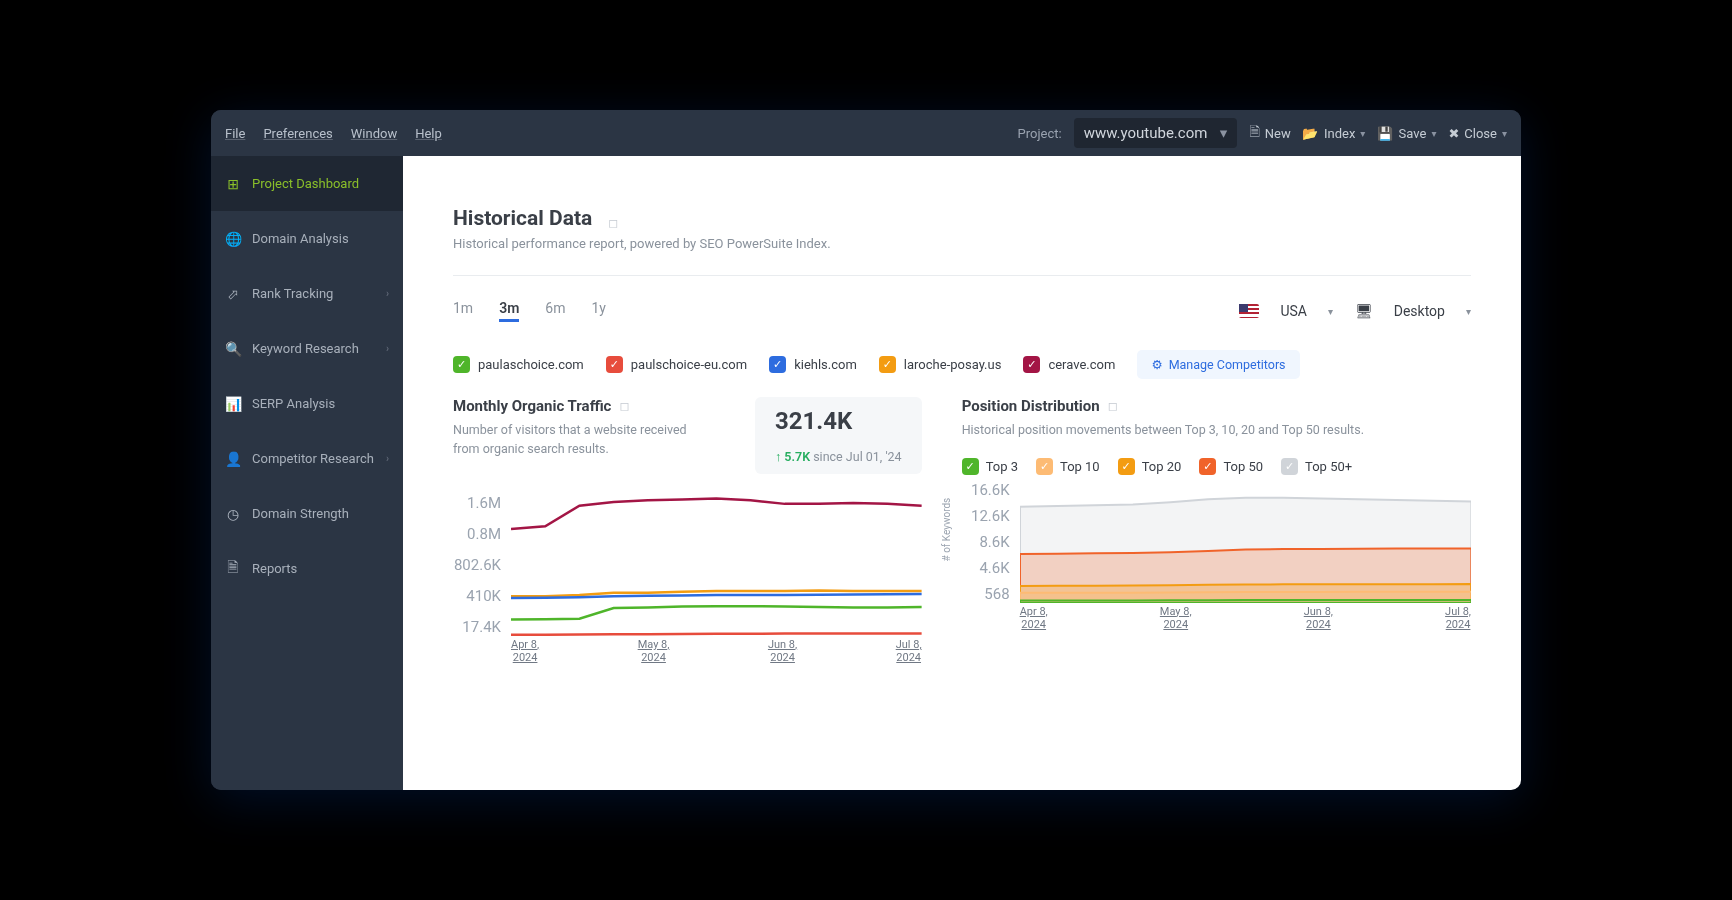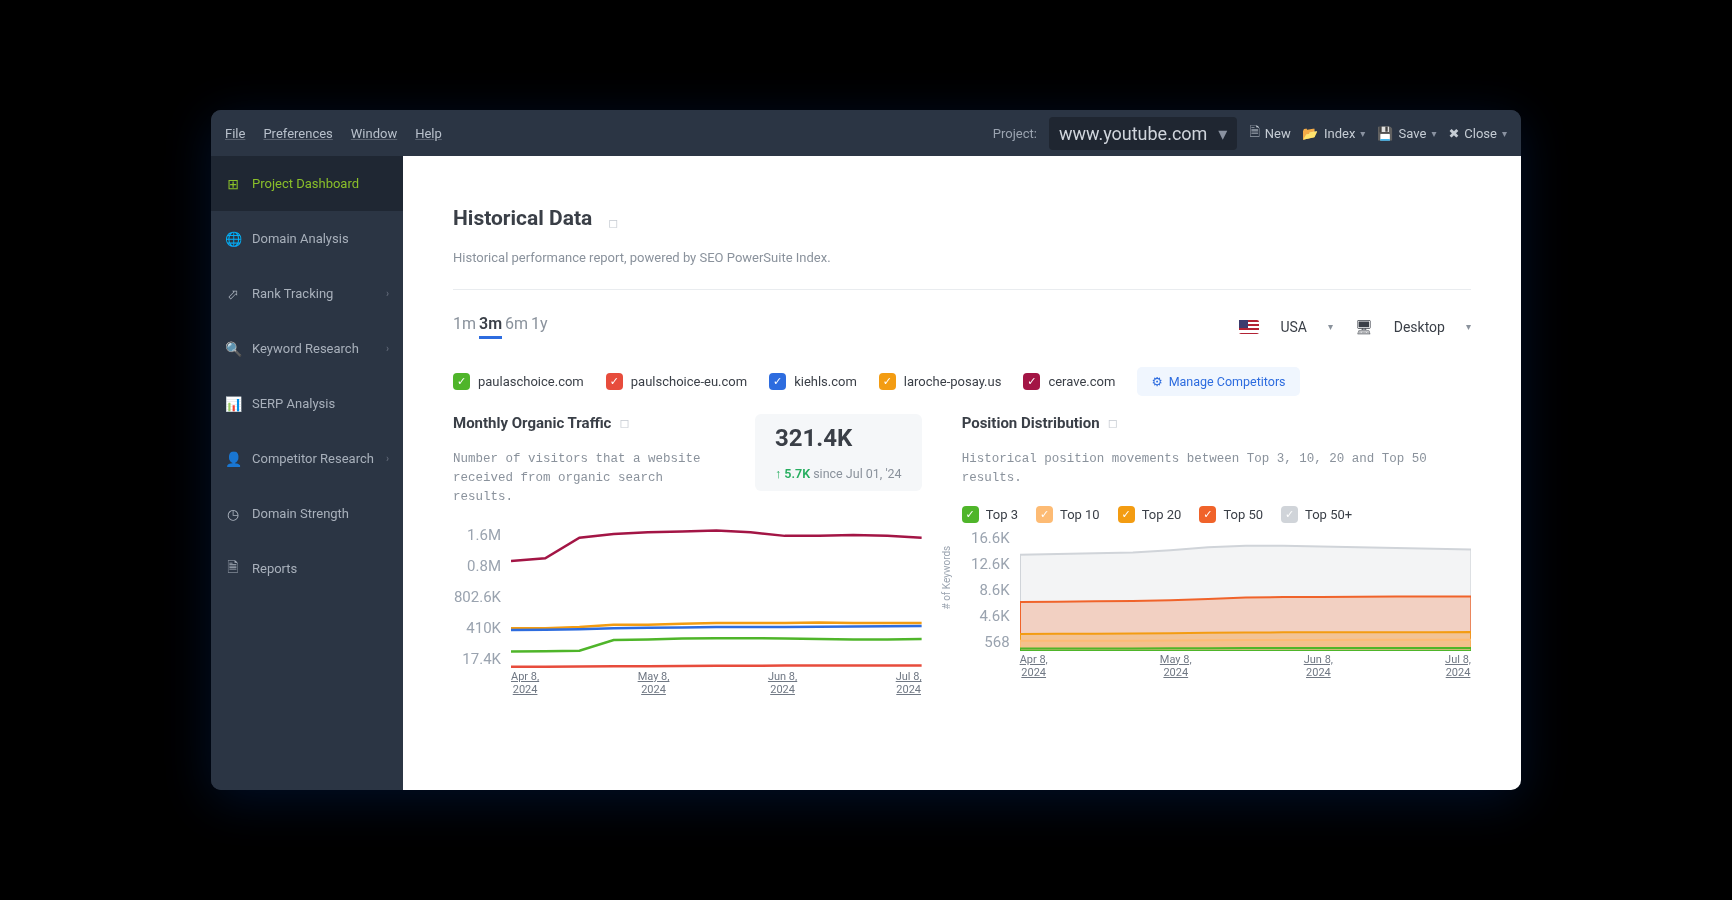--- a/index.html
+++ b/index.html
@@ -3,57 +3,57 @@
 <meta charset="utf-8">
 <style>
 * { margin:0; padding:0; box-sizing:border-box; font-family:-apple-system,BlinkMacSystemFont,"Segoe UI",Roboto,sans-serif; }
 body { background:#000; width:1732px; height:900px; display:flex; align-items:center; justify-content:center;}
 .app { width:1310px; height:680px; background:#2b3544; border-radius:10px; overflow:hidden; box-shadow:0 10px 50px rgba(0,30,80,.5); display:flex; flex-direction:column;}
 .menubar { height:46px; background:#2b3544; display:flex; align-items:center; padding:0 14px; color:#b8c0cb; font-size:13px; justify-content:space-between;}
 .menubar-left { display:flex; gap:18px;}
 .menubar-left span { text-decoration:underline; text-decoration-color:#5a6270; cursor:pointer;}
 .menubar-right { display:flex; align-items:center; gap:12px;}
 .project-label { color:#9aa3b0;}
-.project-select { background:#1f2631; color:#d0d5dc; padding:6px 30px 6px 10px; border-radius:4px; font-size:18px; position:relative; display:flex; align-items:center; min-width:160px;}
+.project-select { background:#1f2631; color:#d0d5dc; padding:6px 30px 6px 10px; border-radius:4px; font-size:15px; position:relative; display:flex; align-items:center; min-width:160px;}
 .project-select::after { content:"▾"; position:absolute; right:10px; color:#8a92a0;}
 .toolbtn { display:flex; align-items:center; gap:5px; color:#c5ccd4; font-size:13px; cursor:pointer;}
 .toolbtn .ic { color:#c5ccd4;}
 .toolbtn .car { font-size:10px; color:#8a92a0;}
 .body { flex:1; display:flex; min-height:0;}
 .sidebar { width:192px; background:#2b3544; padding-top:0;}
 .navitem { display:flex; align-items:center; gap:11px; padding:0 14px; height:55px; color:#a8b0bb; font-size:13px; cursor:pointer; position:relative;}
 .navitem.active { background:#1f2733; color:#8abf2a;}
 .navitem.active .nic { color:#8abf2a;}
 .navitem .nic { width:16px; text-align:center; font-size:14px;}
 .navitem .chev { margin-left:auto; font-size:10px; color:#6a7280;}
 .main { flex:1; background:#fff; border-top-left-radius:0; overflow:auto;}
 .content { background:#fff; margin:20px 20px 0 20px; border-radius:6px; padding:30px 30px 10px 30px;}
 .h1 { font-size:21px; font-weight:700; color:#3a3f47;}
-.sub { font-size:13px; color:#8a929c; margin-top:20px;}
+.sub { font-size:13px; color:#8a929c; margin-top:6px;}
 .hr { height:1px; background:#e9ecef; margin:24px 0;}
 .ctrlrow { display:flex; align-items:center; justify-content:space-between; margin-bottom:28px;}
-.ranges { display:flex; gap:3px; font-size:16px; color:#8a929c;}
+.ranges { display:flex; gap:26px; font-size:14px; color:#8a929c;}
 .ranges span { cursor:pointer; padding-bottom:3px;}
 .ranges span.sel { color:#3a3f47; font-weight:600; border-bottom:3px solid #2d6cdf;}
 .rightctrls { display:flex; gap:22px; font-size:14px; color:#3a3f47; align-items:center;}
 .ddown { display:flex; align-items:center; gap:21px; cursor:pointer;}
 .ddown .car { font-size:10px; color:#8a929c;}
 .flag { width:20px; height:14px; background:linear-gradient(#b22234 0 15%,#fff 15% 30%,#b22234 30% 45%,#fff 45% 60%,#b22234 60% 75%,#fff 75% 90%,#b22234 90%); position:relative; border-radius:2px;}
 .flag::before{content:"";position:absolute;left:0;top:0;width:9px;height:8px;background:#3c3b6e;}
 .compsrow { display:flex; align-items:center; gap:22px; flex-wrap:wrap; font-size:13px; color:#3a3f47; margin-bottom:10px;}
 .comp { display:flex; align-items:center; gap:8px;}
 .cb { width:17px; height:17px; border-radius:4px; display:flex; align-items:center; justify-content:center; color:#fff; font-size:11px;}
 .cb.gre{background:#4fb52a;} .cb.red{background:#e74c3c;} .cb.blu{background:#2d6cdf;} .cb.ora{background:#f39c12;} .cb.mar{background:#a31545;}
 .manage { background:#f0f6fe; color:#2d6cdf; padding:7px 14px; border-radius:5px; display:flex; align-items:center; gap:6px; font-size:12.5px; cursor:pointer;}
 .charts { display:flex; gap:40px; margin-top:18px;}
 .chartbox { flex:1; min-width:0;}
 .chartbox.left { flex:0.92;}
 .cthead { display:flex; justify-content:space-between; align-items:flex-start; gap:20px;}
 .ctitle { font-size:15px; font-weight:700; color:#3a3f47;}
-.ctsub { font-size:12.5px; color:#8a929c; margin-top:18px; line-height:1.5; max-width:260px;font-family:Liberation Mono, monospace;}
+.ctsub { font-size:12.5px; color:#8a929c; margin-top:6px; line-height:1.5; max-width:260px;}
 .statbox { background:#f5f7f9; border-radius:6px; padding:10px 20px; text-align:left; min-width:160px;}
 .statbig { font-size:24px; font-weight:700; color:#3a3f47;}
 .statd { font-size:12.5px; margin-top:14px;}
 .statd .up { color:#27ae60; font-weight:600;}
 .statd .since { color:#8a929c;}
 .legend2 { display:flex; gap:18px; font-size:13px; color:#3a3f47; margin-top:18px; margin-bottom:6px;}
 .lg { display:flex; align-items:center; gap:7px;}
 .lgbox{width:17px;height:17px;border-radius:4px;display:flex;align-items:center;justify-content:center;color:#fff;font-size:11px;}
 .lgbox.g1{background:#4fb52a;} .lgbox.o1{background:#fdbb74;} .lgbox.o2{background:#f39c12;} .lgbox.o3{background:#f0632a;} .lgbox.gr{background:#d0d4d9;}
 .plot { position:relative; height:170px; margin-top:20px;}

